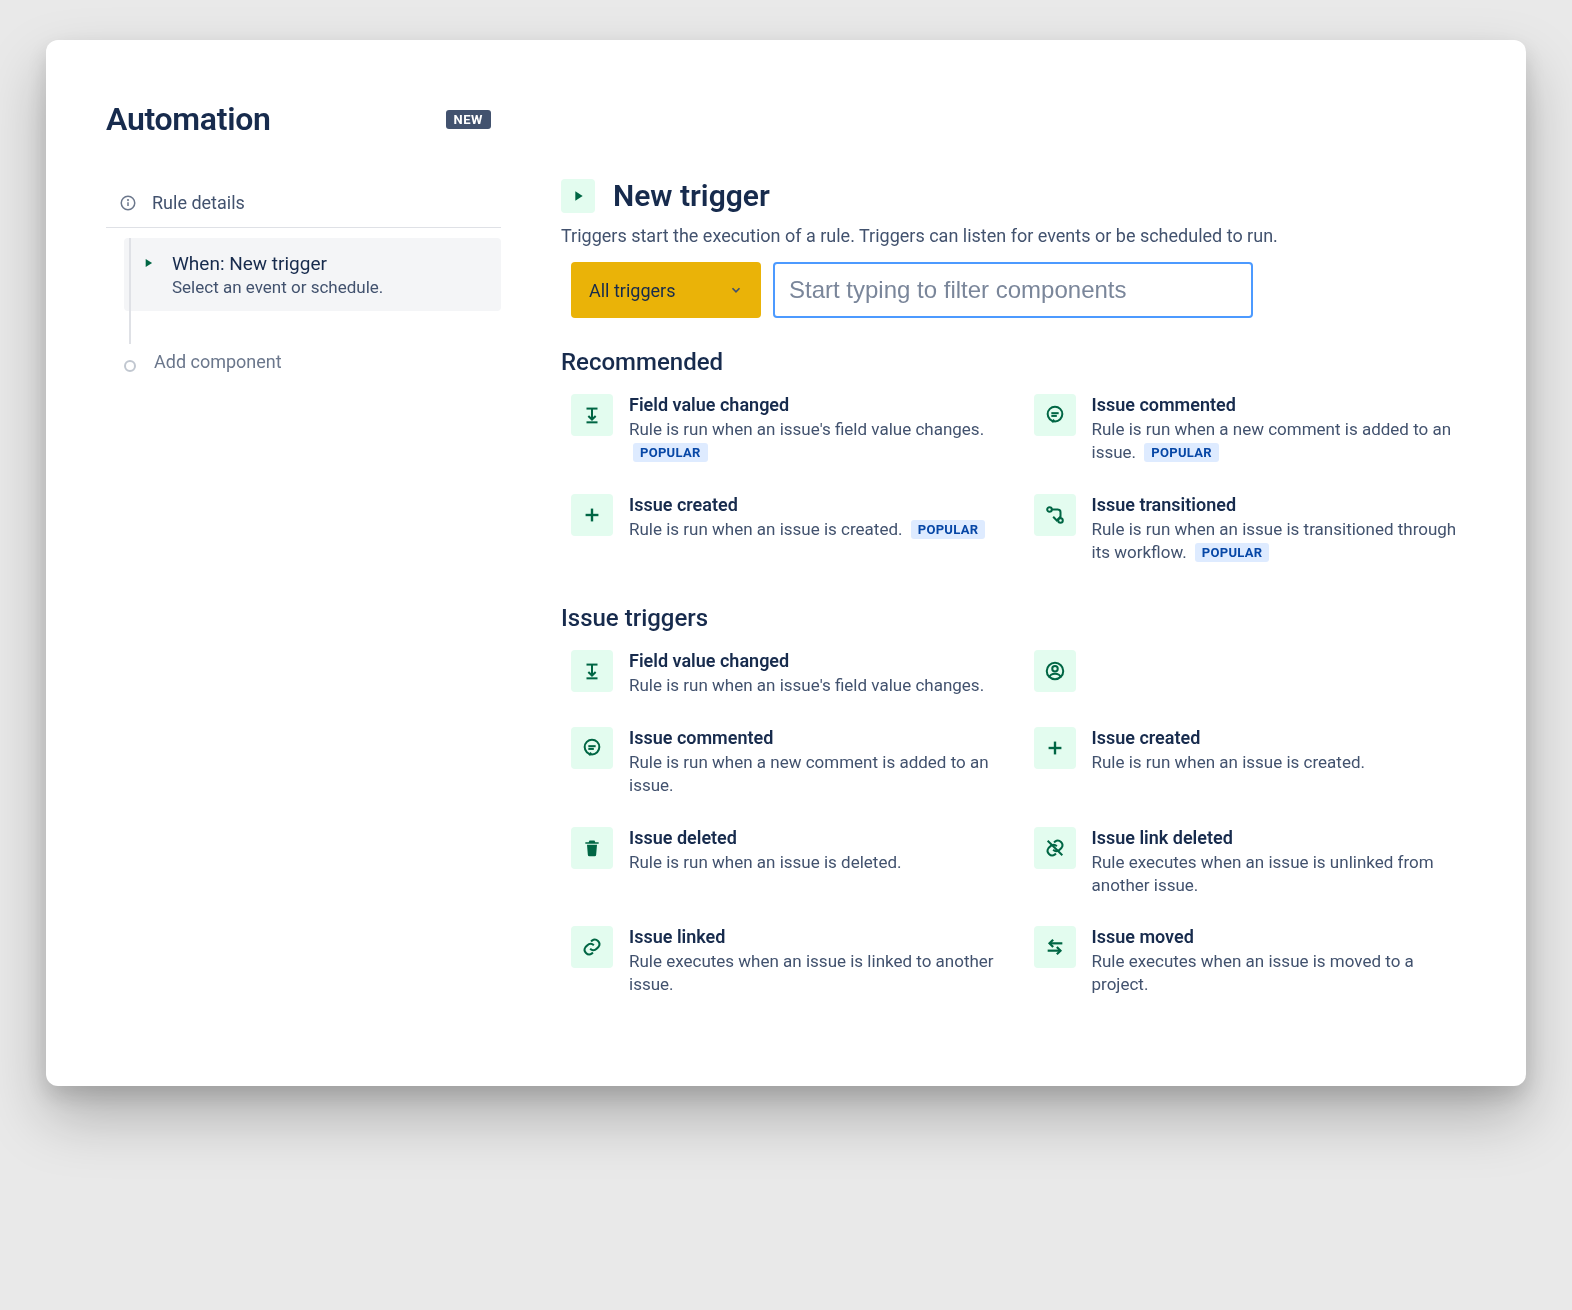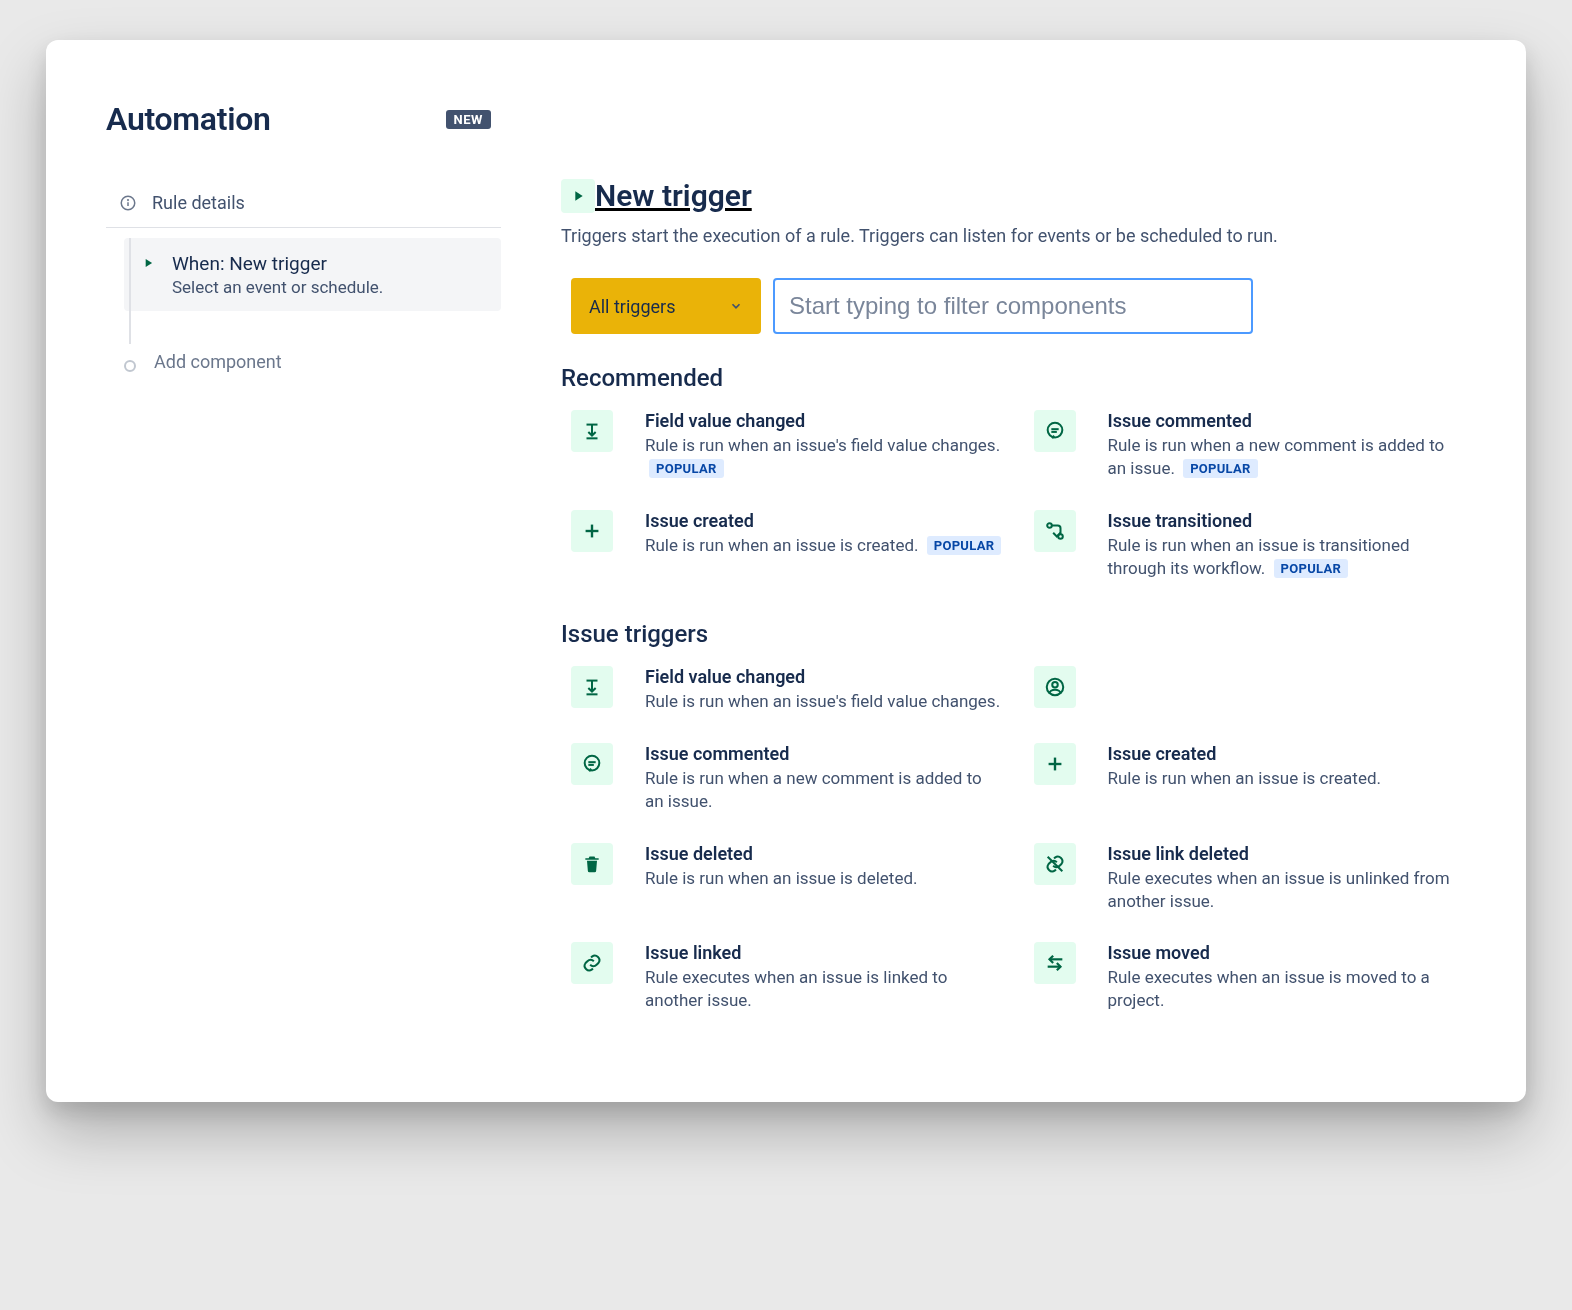--- a/index.html
+++ b/index.html
@@ -96,27 +96,27 @@
     padding: 40px 0 0 0;
     color:#6B778C;
     font-size: 18px;
   }
   .add-comp-row .dot {
     width: 12px; height: 12px; border:2px solid #C1C7D0; background:#fff; border-radius:50%;
     position:relative; z-index:1;
   }
   
   .main { flex: 1; }
-  .main-header { display:flex; align-items:center; margin-bottom: 12px; text-decoration: underline; }
+  .main-header { display:flex; align-items:center; gap:18px; margin-bottom: 12px; }
   .main-icon {
     width: 34px; height:34px; border-radius:4px; background:#E3FCEF; color:#006644;
     display:flex; align-items:center; justify-content:center;
   }
   .main-title { font-size: 30px; font-weight:600; color:#172B4D; }
-  .main-sub { font-size: 18px; color:#42526E; margin-bottom: 32px; }
+  .main-sub { font-size: 18px; color:#42526E; margin-bottom: 16px; }
   .filter-row { display:flex; align-items:stretch; gap: 12px; margin-bottom: 30px; padding-left: 10px;}
   .dropdown {
     background:#eab308;
     border-radius:4px;
     padding: 12px 18px;
     display:flex; align-items:center; gap: 40px;
     font-size: 18px; color:#172B4D;
     cursor:pointer;
     min-width: 190px;
     justify-content: space-between;
@@ -136,21 +136,21 @@
   .grid {
     display:grid;
     grid-template-columns: 1fr 1fr;
     column-gap: 30px;
     row-gap: 30px;
     margin-bottom: 40px;
     padding-left: 10px;
   }
   .tile {
     display:flex;
-    gap: 32px;
+    gap: 16px;
     cursor:pointer;
   }
   .tile-icon {
     width: 42px; height:42px; flex:none;
     background:#E3FCEF; color:#006644;
     border-radius:4px;
     display:flex; align-items:center; justify-content:center;
     font-size: 22px;
   }
   .tile-body .tt { font-size: 18px; font-weight:600; color:#172B4D; margin-bottom:3px;}

